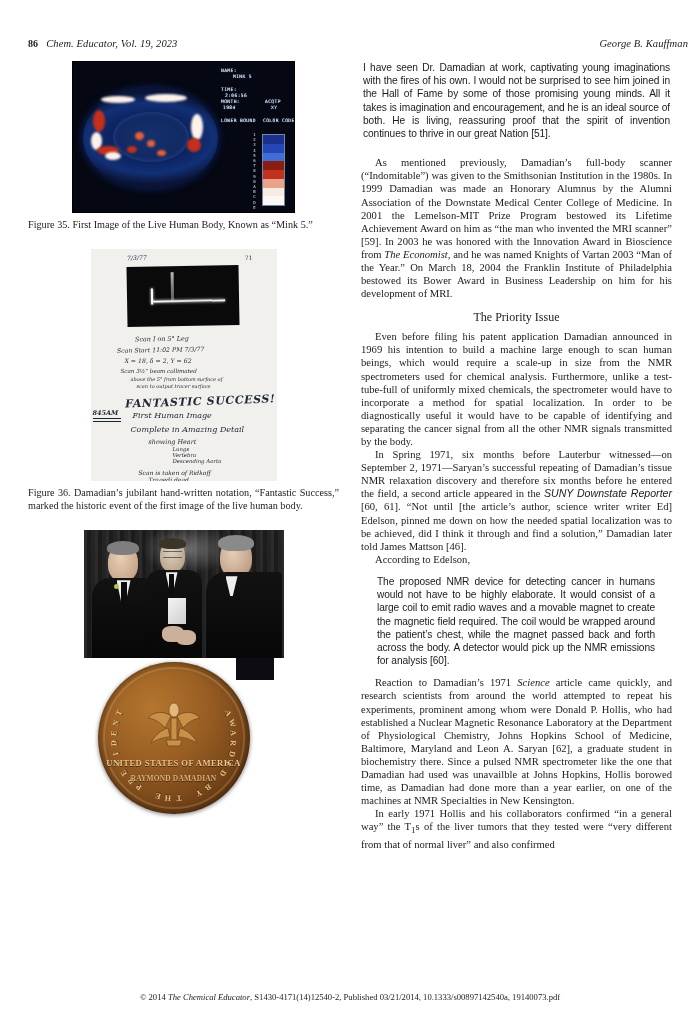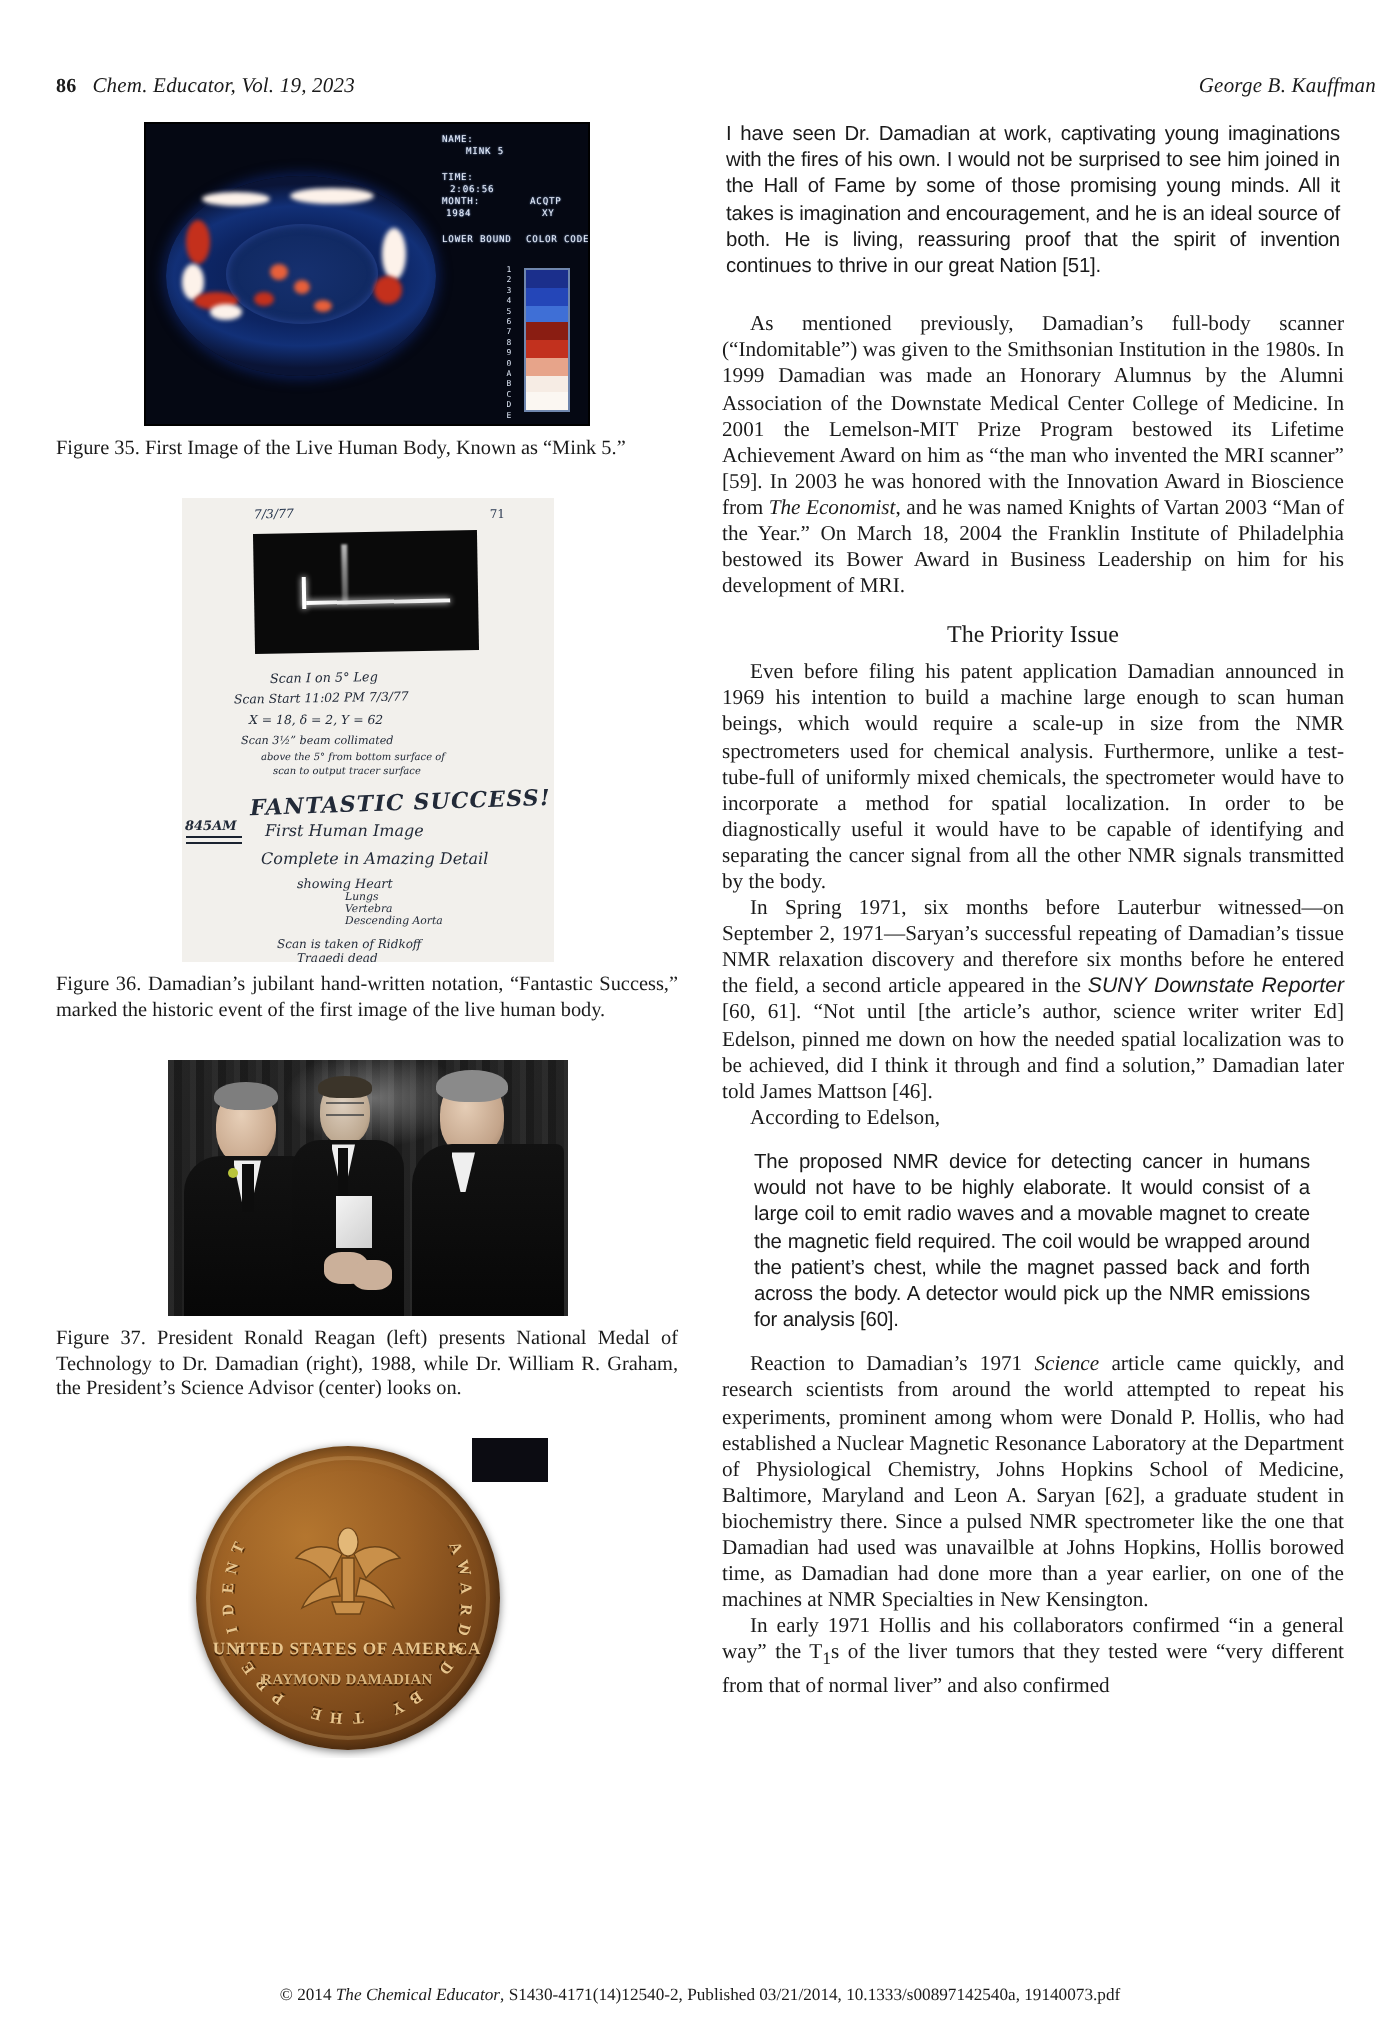--- a/index.html
+++ b/index.html
@@ -362,23 +362,20 @@
           <div style="position:absolute;left:134px;top:5px;width:36px;height:16px;border-radius:50% 50% 40% 40%;background:#8a8a8a;"></div>
           <div class="suit" style="left:122px;top:42px;width:76px;height:86px;border-radius:20px 4px 0 0;"></div>
           <div class="shirt" style="left:142px;top:46px;width:12px;height:20px;clip-path:polygon(0 0,100% 0,60% 100%,40% 100%);"></div>
         </div>
 
         <div class="hand" style="left:78px;top:96px;width:22px;height:16px;"></div>
         <div class="hand" style="left:92px;top:100px;width:20px;height:15px;"></div>
         <div style="position:absolute;left:84px;top:68px;width:18px;height:26px;background:linear-gradient(135deg,#f4f4f4,#cfcfcf);"></div>
       </div>
 
-      <div class="cap">
-        <b>Figure 37</b><span>. President Ronald Reagan (left) presents National Medal of Technology to Dr. Damadian (right), 1988, while Dr. William R. Graham, the President’s Science Advisor (center) looks on.</span>
-      </div>
 
       <div class="fig38">
         <div class="blk"></div>
         <div class="medal">
           <div class="rim"></div>
           <svg class="eagle" viewBox="0 0 60 58">
             <g fill="#c9904a" stroke="#6d4417" stroke-width="0.7">
               <path d="M30 6 l3 10 -3 4 -3 -4 z"></path>
               <path d="M27 20 h6 v22 h-6 z"></path>
               <path d="M22 42 h16 l-2 6 h-12 z"></path>

